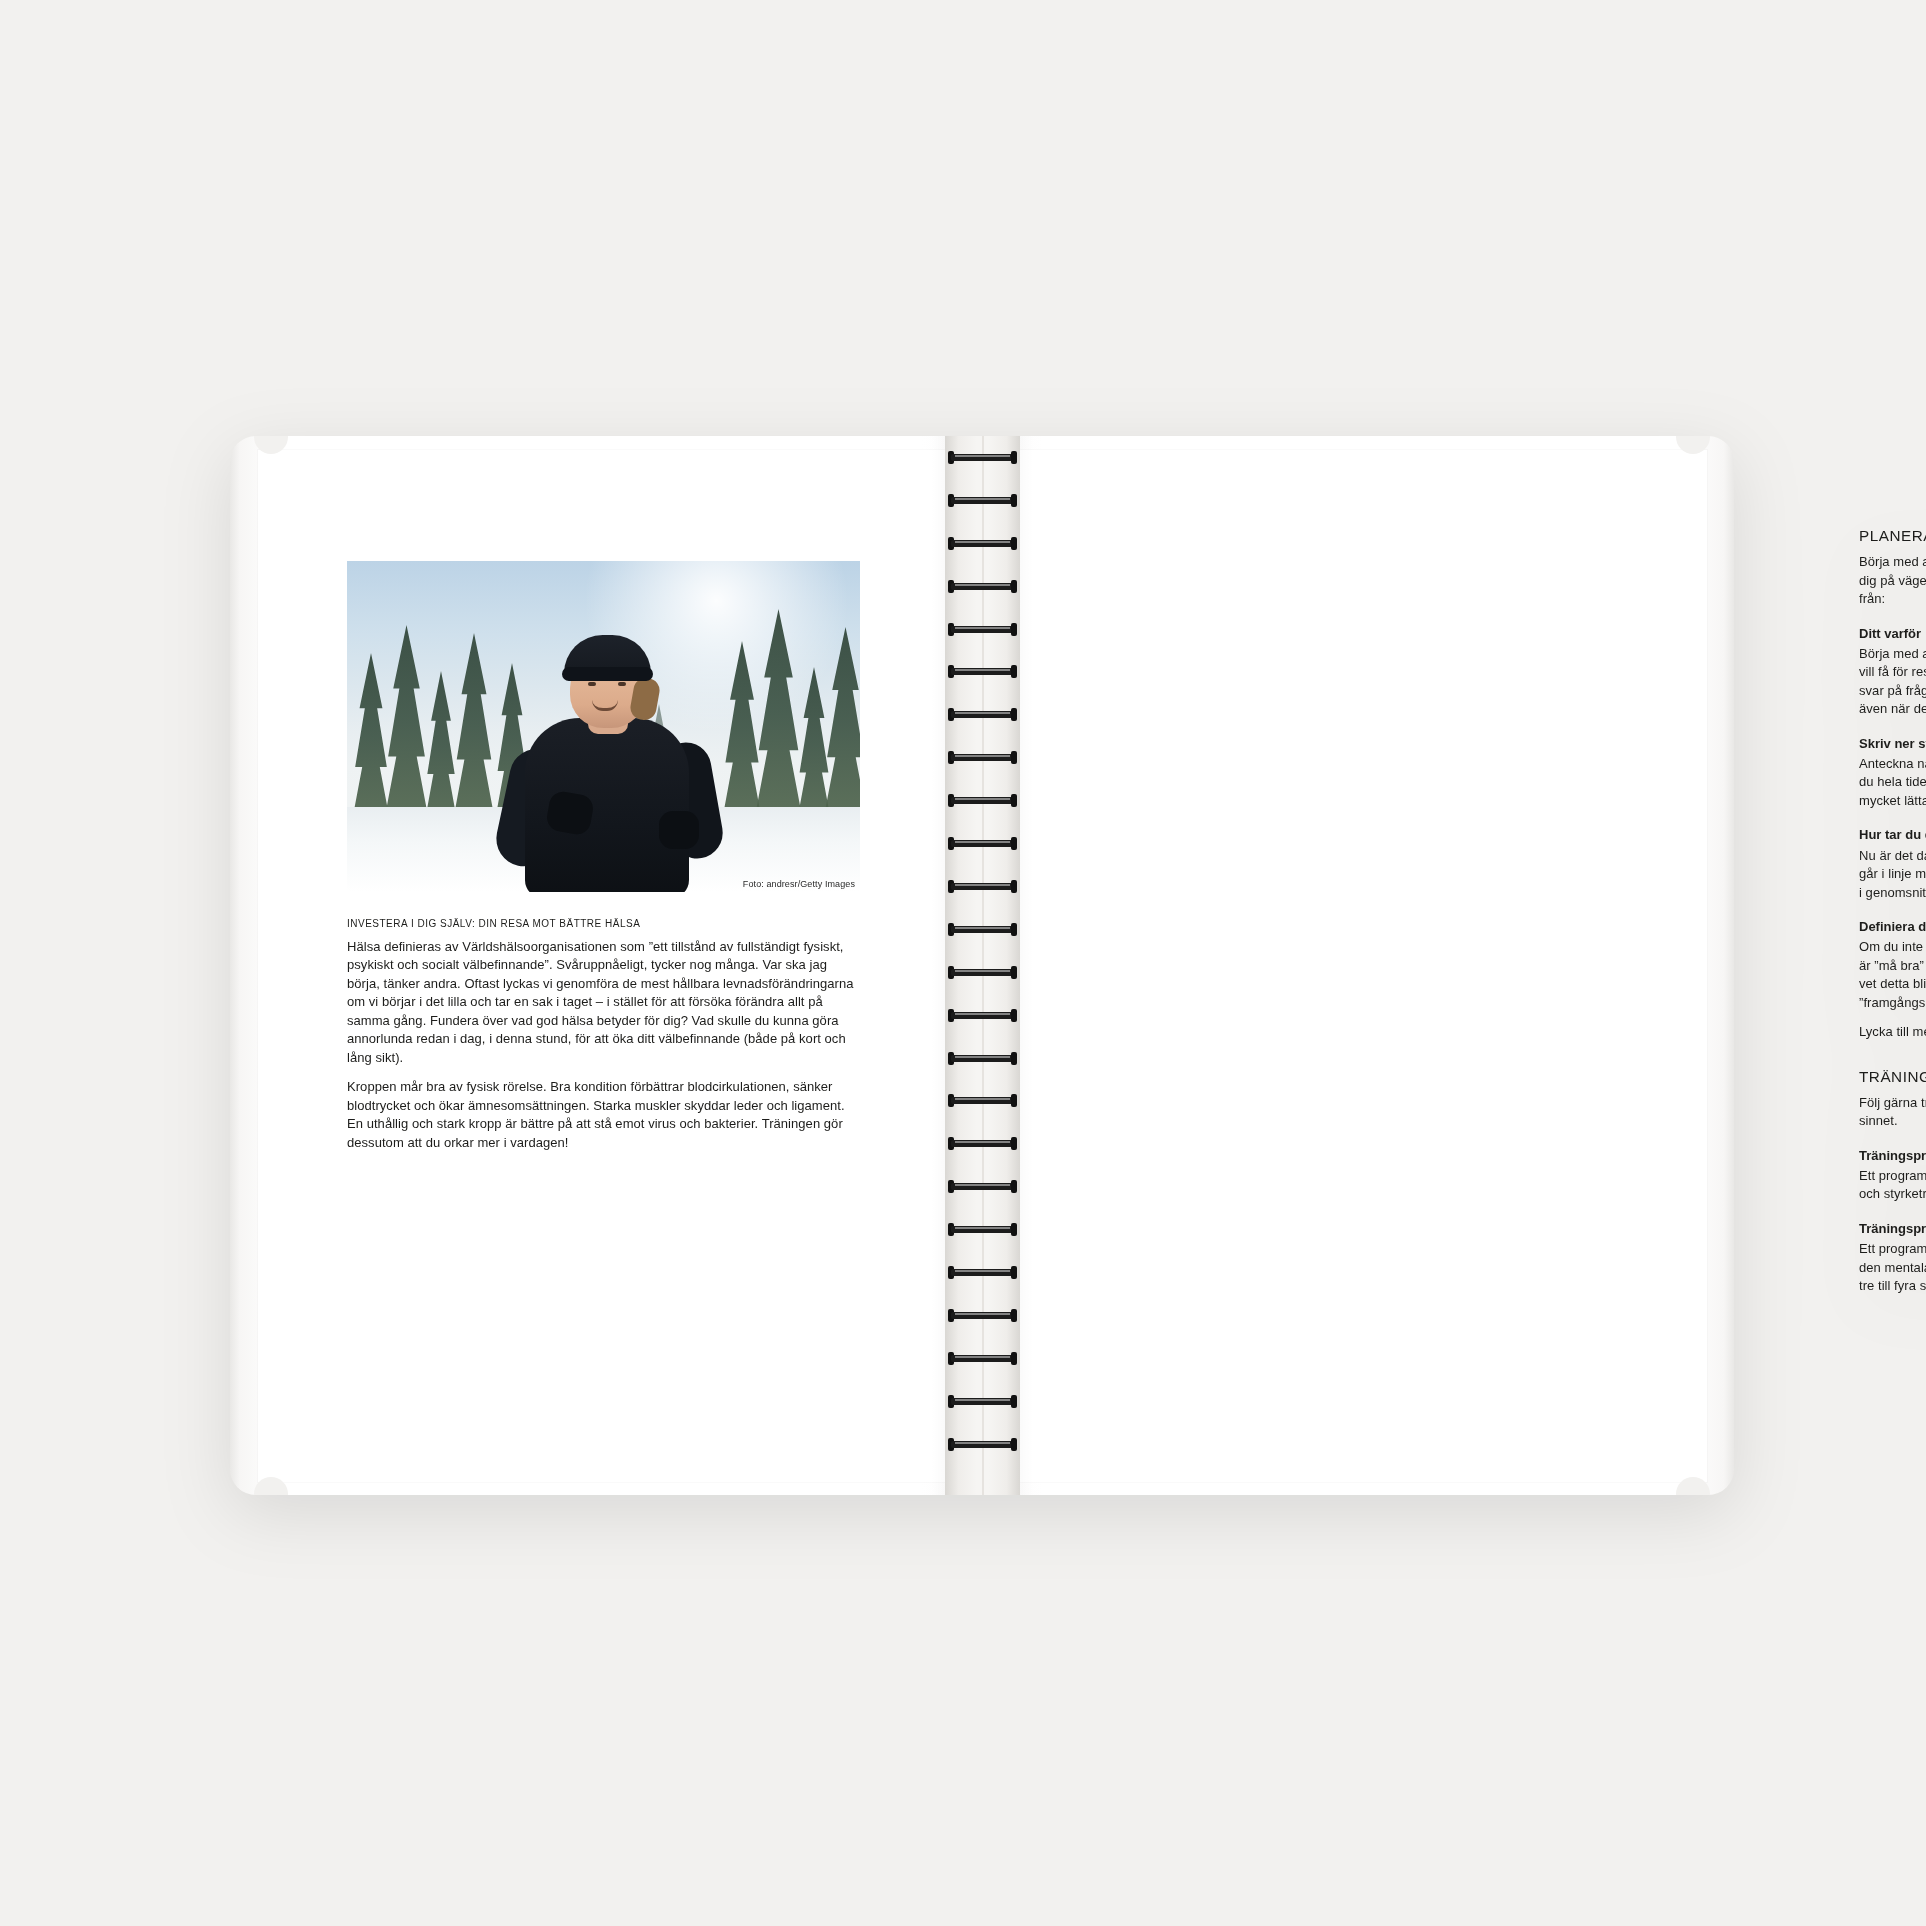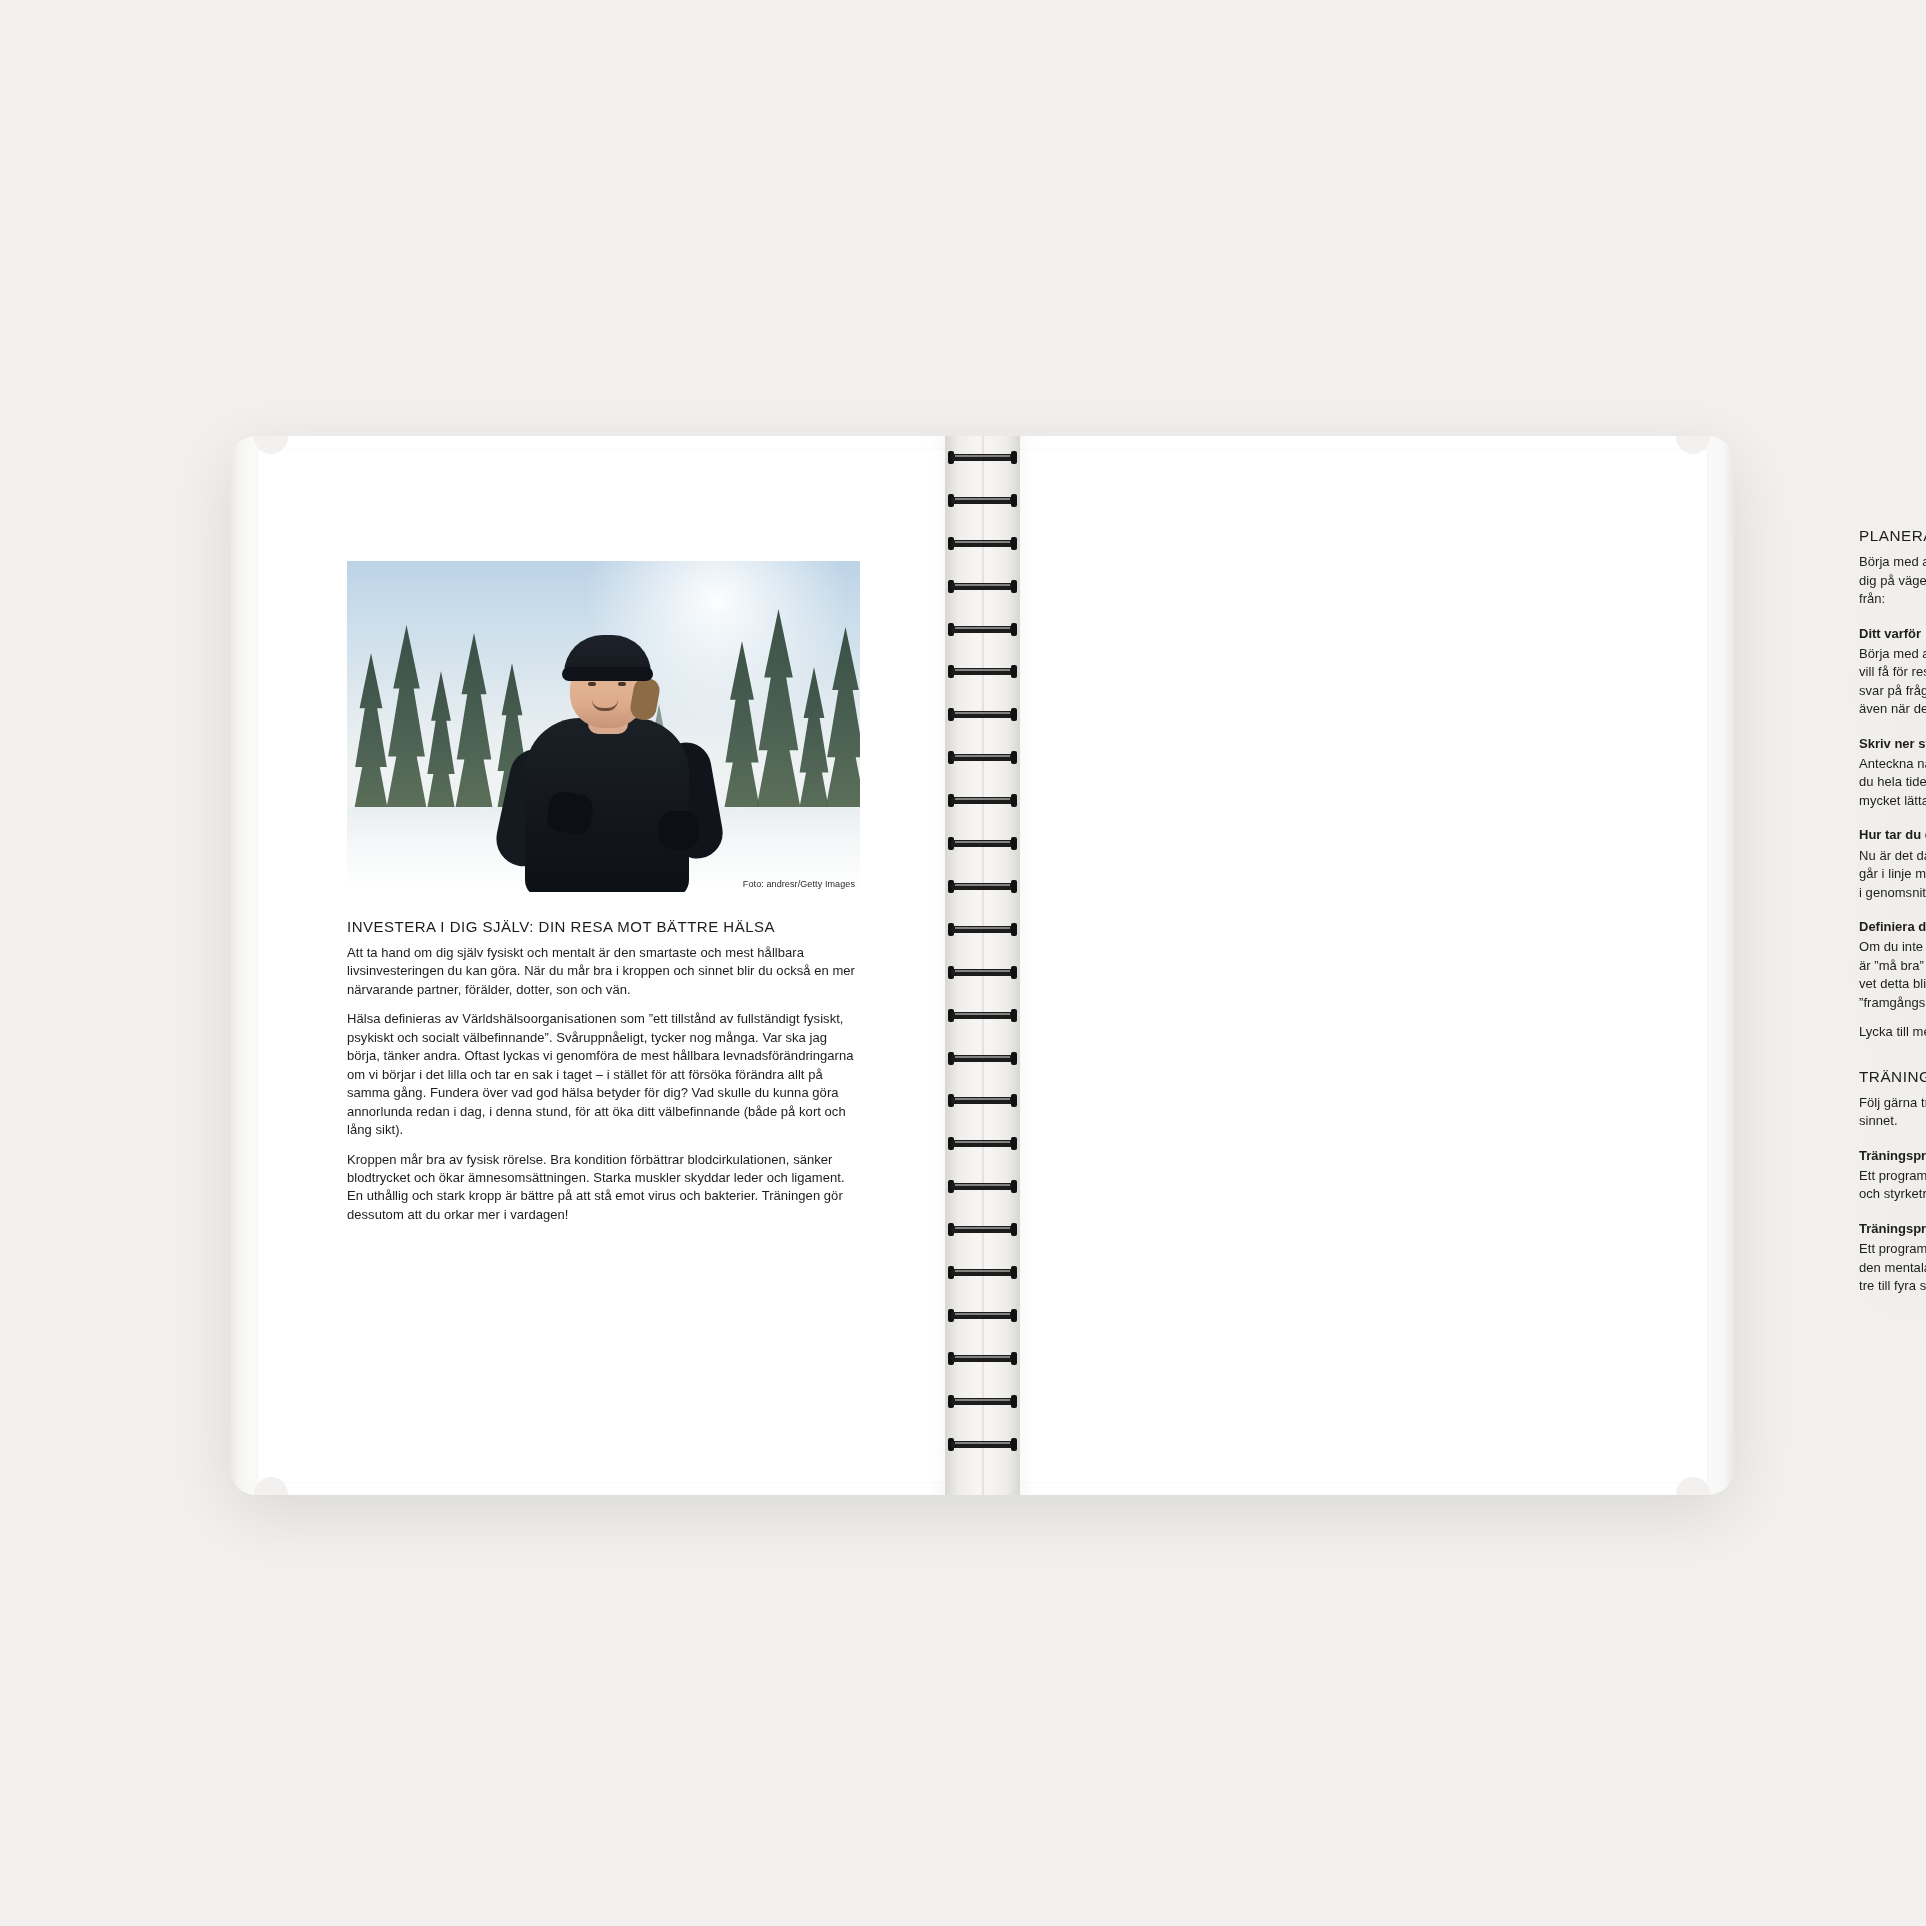--- a/index.html
+++ b/index.html
@@ -294,21 +294,21 @@
     right: 5px;
     bottom: 3px;
     font-size: 9px;
     color: #2b2b2b;
     letter-spacing: 0.1px;
     font-family: "Liberation Sans", sans-serif;
   }
 
   
   .doc-h1 {
-    font-size: 15px;
+    font-size: 10px;
     letter-spacing: 0.5px;
     color: #1d1d1b;
     font-weight: 400;
     margin: 26px 0 8px 0;
     line-height: 1.2;
   }
   .doc-h2 {
     font-size: 15.3px;
     letter-spacing: 0.5px;
     color: #1d1d1b;
@@ -376,21 +376,20 @@
               <div class="r-smile"></div>
               <div class="r-hat"></div>
               <div class="r-hat-brim"></div>
             </div>
           </div>
           <div class="photo-credit">Foto: andresr/Getty Images</div>
         </div>
 
         <h1 class="doc-h1">INVESTERA I DIG SJÄLV: DIN RESA MOT BÄTTRE HÄLSA</h1>
 
-        <p class="body">Att ta hand om dig själv fysiskt och mentalt är den smartaste och mest hållbara livsinvesteringen du kan göra. När du mår bra i kroppen och sinnet blir du också en mer närvarande partner, förälder, dotter, son och vän.</p>
         <p class="body">Hälsa definieras av Världshälsoorganisationen som ”ett tillstånd av fullständigt fysiskt, psykiskt och socialt välbefinnande”. Svåruppnåeligt, tycker nog många. Var ska jag börja, tänker andra. Oftast lyckas vi genomföra de mest hållbara levnadsförändringarna om vi börjar i det lilla och tar en sak i taget – i stället för att försöka förändra allt på samma gång. Fundera över vad god hälsa betyder för dig? Vad skulle du kunna göra annorlunda redan i dag, i denna stund, för att öka ditt välbefinnande (både på kort och lång sikt).</p>
         <p class="body">Kroppen mår bra av fysisk rörelse. Bra kondition förbättrar blodcirkulationen, sänker blodtrycket och ökar ämnesomsättningen. Starka muskler skyddar leder och ligament. En uthållig och stark kropp är bättre på att stå emot virus och bakterier. Träningen gör dessutom att du orkar mer i vardagen!</p>
 
       </div>
 
       <div class="spine-shadow-left"></div>
     </div>
 
     <div class="page right">
       <div class="sheet right"></div>

